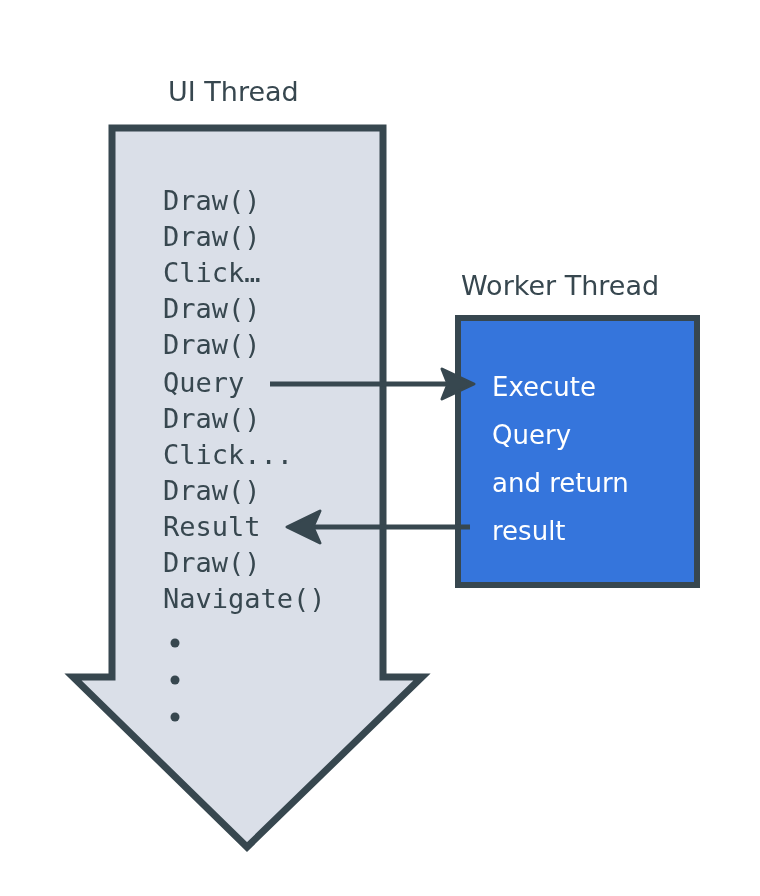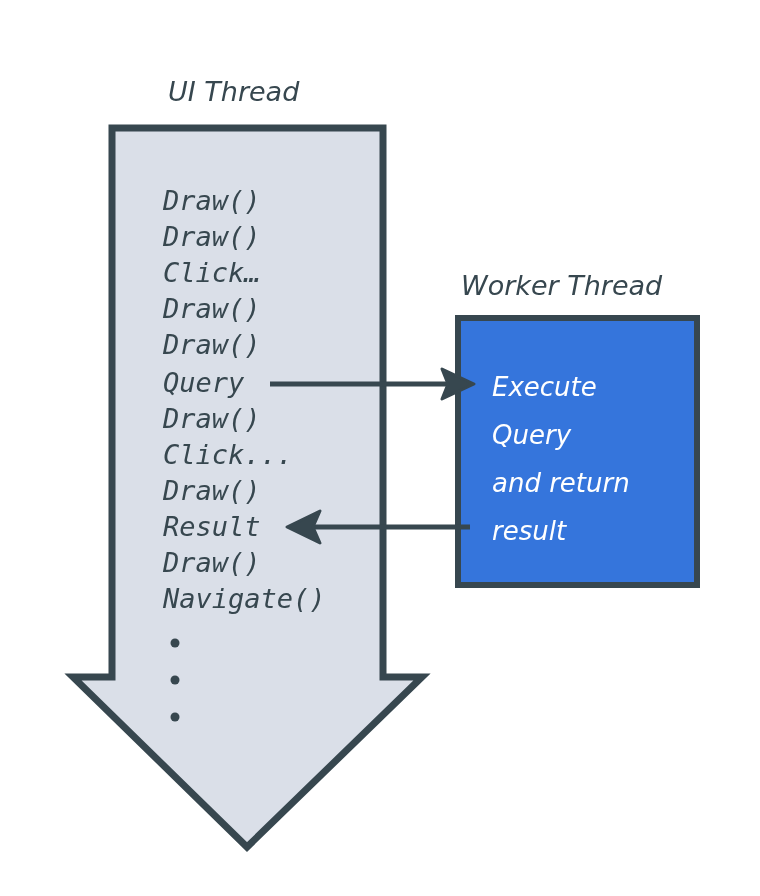--- a/index.html
+++ b/index.html
@@ -15,21 +15,20 @@
     overflow: hidden;
     font-family: "DejaVu Sans", sans-serif;
     -webkit-font-smoothing: antialiased;
   }
   #diagram-root {
     position: absolute;
     left: 0;
     top: 0;
     width: 660px;
     height: 896px;
-    font-style: italic;
   }
   svg.canvas {
     position: absolute;
     left: 0;
     top: 0;
     width: 760px;
     height: 896px;
     display: block;
   }
   .label-title {

